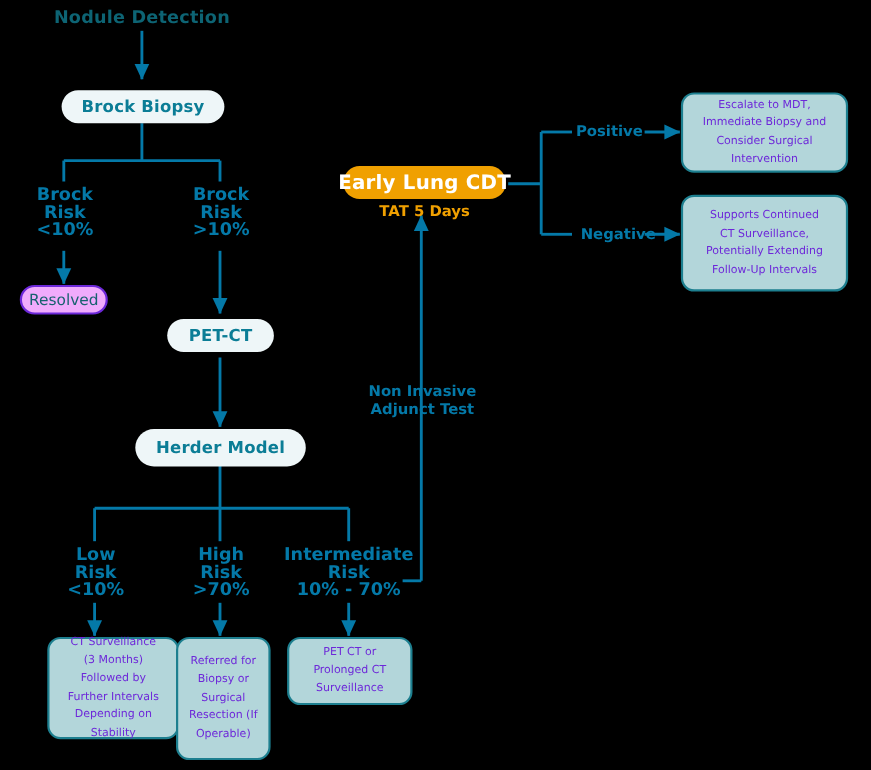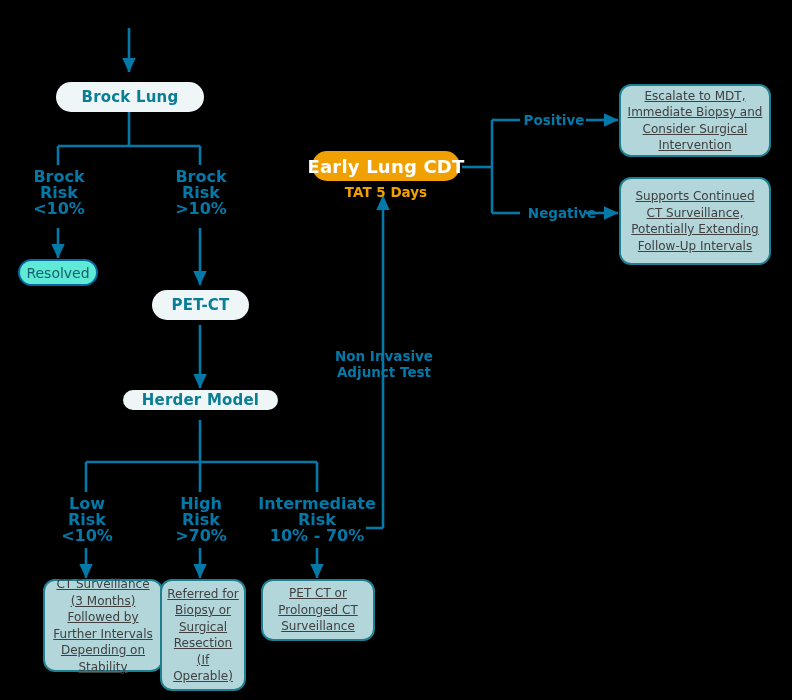--- a/index.html
+++ b/index.html
@@ -84,30 +84,29 @@
     font-weight: bold;
     font-size: 13.5px;
     white-space: nowrap;
     text-align: center;
   }
   
   .obox {
     background: #b3d6da;
     border: 2px solid #1d7f8f;
     border-radius: 12px;
-    color: #404040;
-    font-size: 12px;
+    color: #6d28d9;
+    font-size: 10px;
     line-height: 16.5px;
     white-space: pre-line;
     padding: 3px 4px;
-    text-decoration: underline;
   }
   .obox-sm {
-    background: #5eead4;
-    border: 2px solid #0369a1;
+    background: #f0abfc;
+    border: 2px solid #6d28d9;
     border-radius: 999px;
     color: #17616f;
     font-size: 14px;
     white-space: nowrap;
   }
 </style>
 </head>
 <body>
 
 <div id="canvas">
@@ -153,36 +152,37 @@
       <path d="M492,120 L492,213"></path>
       <path d="M492,120 L520,120"></path>
       <path d="M492,213 L520,213"></path>
 
       <path d="M586,120 L618,120" marker-end="url(#ah)"></path>
 
       <path d="M586,213 L618,213" marker-end="url(#ah)"></path>
     </g>
   </svg>
 
-
-  <div class="node pill" style="left:56px; top:82px; width:148px; height:30px;">Brock Lung</div>
+  <div class="node plain-title" style="left:44px; top:4px; width:170px; height:22px;">Nodule Detection</div>
+
+  <div class="node pill" style="left:56px; top:82px; width:148px; height:30px;">Brock Biopsy</div>
 
   <div class="node branch-label" style="left:14px; top:166px; width:90px; height:54px;">Brock
 Risk
 &lt;10%</div>
 
   <div class="node branch-label" style="left:156px; top:166px; width:90px; height:54px;">Brock
 Risk
 &gt;10%</div>
 
   <div class="node obox-sm" style="left:18px; top:259px; width:80px; height:27px;">Resolved</div>
 
   <div class="node pill" style="left:152px; top:290px; width:97px; height:30px;">PET-CT</div>
 
-  <div class="node pill" style="left:123px; top:390px; width:155px; height:20px;">Herder Model</div>
+  <div class="node pill" style="left:123px; top:390px; width:155px; height:34px;">Herder Model</div>
 
   <div class="node branch-label" style="left:42px; top:493px; width:90px; height:54px;">Low
 Risk
 &lt;10%</div>
 
   <div class="node branch-label" style="left:156px; top:493px; width:90px; height:54px;">High
 Risk
 &gt;70%</div>
 
   <div class="node branch-label" style="left:258px; top:493px; width:118px; height:54px;">Intermediate

